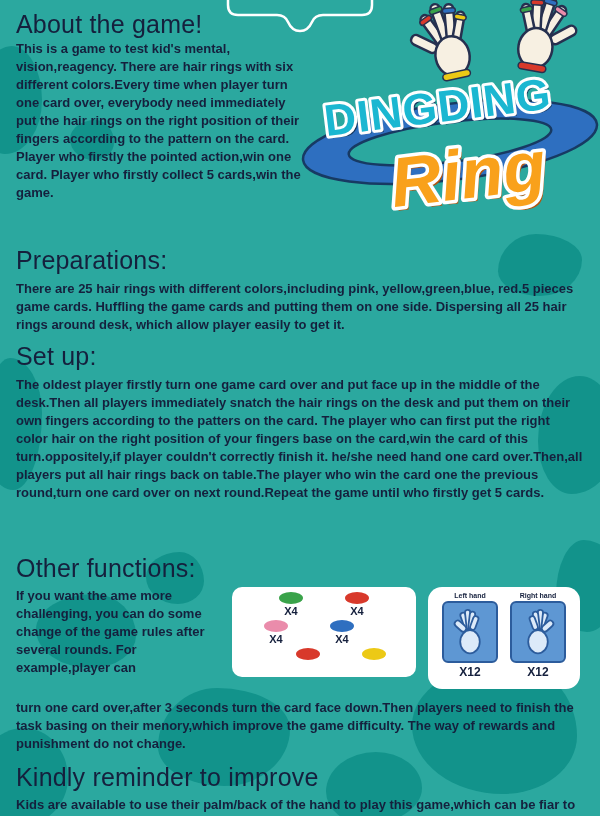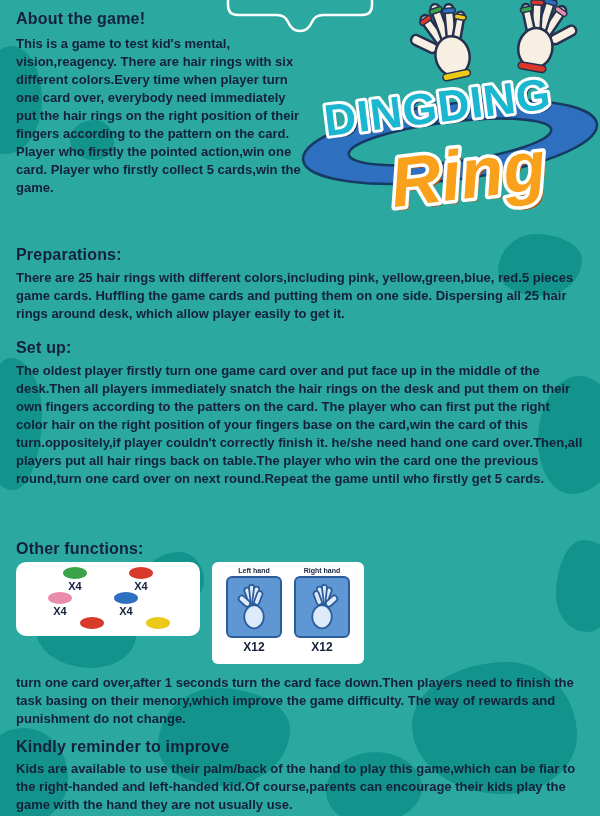--- a/index.html
+++ b/index.html
@@ -11,49 +11,49 @@
     color:#15203d; font-weight:bold;
   }
   .blob { position:absolute; background:#12938b; z-index:1; }
   .r1 { border-radius:52% 48% 58% 42% / 55% 50% 50% 45%; }
   .r2 { border-radius:45% 55% 50% 50% / 60% 42% 58% 40%; }
   .r3 { border-radius:58% 42% 45% 55% / 48% 56% 44% 52%; }
 
   .hang-tab { position:absolute; top:0; left:225px; z-index:5; }
 
   .content { position:relative; z-index:3; padding:10px 16px 0; width:600px; }
-  h1, h2 { font-size:16px; color:#15203d; letter-spacing:0.2px; font-weight:bold; }
+  h1, h2 { font-size:25px; color:#15203d; letter-spacing:0.2px; font-weight:normal; }
   p { font-size:13px; line-height:18px; color:#15203d; font-weight:bold; }
 
   .about { height:226px; }
-  .about p { width:292px; margin-top:7px; }
+  .about p { width:292px; margin-top:1px; }
   .prep { margin-top:10px; }
   .prep p { margin-top:5px; height:58px; }
-  .setup { margin-top:12px; }
+  .setup { margin-top:4px; }
   .setup p { margin-top:5px; height:172px; }
   .other { margin-top:6px; }
   .other-row { display:flex; gap:12px; margin-top:4px; align-items:flex-start; height:104px; }
   .other-left { width:204px; }
   .other-bottom { margin-top:8px; height:56px; }
   .reminder { margin-top:8px; }
   .reminder p { margin-top:4px; }
 
   .rings-box {
-    width:184px; height:74px; background:#ffffff; border-radius:10px;
+    width:184px; height:90px; background:#ffffff; border-radius:10px;
     padding:5px 8px 4px; display:flex; flex-direction:column; justify-content:space-between;
   }
   .ring-row { display:flex; justify-content:center; gap:42px; }
   .ring-row.row2 { margin-right:30px; }
   .ring-row.row3 { margin-left:34px; }
   .ring-item { display:flex; flex-direction:column; align-items:center; }
   .ring { display:block; width:24px; height:10px; border:6px solid #cccccc; border-radius:50%; }
   .ring-count { font-size:11px; line-height:12px; min-height:12px; margin-top:1px; color:#15203d; }
 
   .cards-box {
-    width:152px; height:102px; background:#ffffff; border-radius:6px;
+    width:152px; height:102px; background:#ffffff; border-radius:14px;
     padding:4px 8px; display:flex; justify-content:center; gap:12px;
   }
   .card-item { display:flex; flex-direction:column; align-items:center; }
   .card-title { font-size:7px; line-height:9px; color:#15203d; }
   .card { width:56px; height:62px; background:#5e97d3; border:2px solid #2c5c9c; border-radius:6px;
           display:flex; align-items:center; justify-content:center; margin-top:1px; }
   .card-count { font-size:12px; margin-top:2px; color:#15203d; }
   .mini-hand rect, .mini-hand ellipse { fill:#dceaf9; stroke:#2c5c9c; stroke-width:2px; }
 
   .logo-area { position:absolute; top:0; right:0; width:310px; height:235px; z-index:4; }
@@ -163,20 +163,21 @@
     </section>
 
     <section class="sec setup">
       <h2>Set up:</h2>
       <p>The oldest player firstly turn one game card over and put face up in the middle of the desk.Then all players immediately snatch the hair rings on the desk and put them on their own fingers according to the patters on the card. The player who can first put the right color hair on the right position of your fingers base on the card,win the card of this turn.oppositely,if player couldn't correctly finish it. he/she need hand one card over.Then,all players put all hair rings back on table.The player who win the card one the previous round,turn one card over on next round.Repeat the game until who firstly get 5 cards.</p>
     </section>
 
     <section class="sec other">
       <h2>Other functions:</h2>
       <div class="other-row">
+        <p class="other-left">If you want the ame more challenging, you can do some change of the game rules after several rounds. For example,player can</p>
 
         <div class="rings-box">
           <div class="ring-row row1">
             <div class="ring-item">
               <span class="ring" style="border-color: rgb(58, 163, 74);"></span>
               <span class="ring-count">X4</span>
             </div>
             <div class="ring-item">
               <span class="ring" style="border-color: rgb(216, 57, 43);"></span>
               <span class="ring-count">X4</span>
@@ -252,21 +253,21 @@
                       <rect x="-3.5" y="-22" width="7" height="15" rx="3.5"></rect>
                     </g>
                   <ellipse cx="0" cy="8" rx="11" ry="13"></ellipse>
                 </g>
               </svg>
             </div>
             <span class="card-count">X12</span>
           </div>
         </div>
       </div>
-      <p class="other-bottom">turn one card over,after 1 seconds turn the card face down.Then players need to finish the task basing on their menory,which improve the game difficulty. The way of rewards and punishment do not change.</p>
+      <p class="other-bottom">turn one card over,after 3 seconds turn the card face down.Then players need to finish the task basing on their menory,which improve the game difficulty. The way of rewards and punishment do not change.</p>
     </section>
 
     <section class="sec reminder">
       <h2>Kindly reminder to improve</h2>
       <p>Kids are available to use their palm/back of the hand to play this game,which can be fiar to the right-handed and left-handed kid.Of course,parents can encourage their kids play the game with the hand they are not usually use.</p>
     </section>
 
   </div>
 </div>
 

